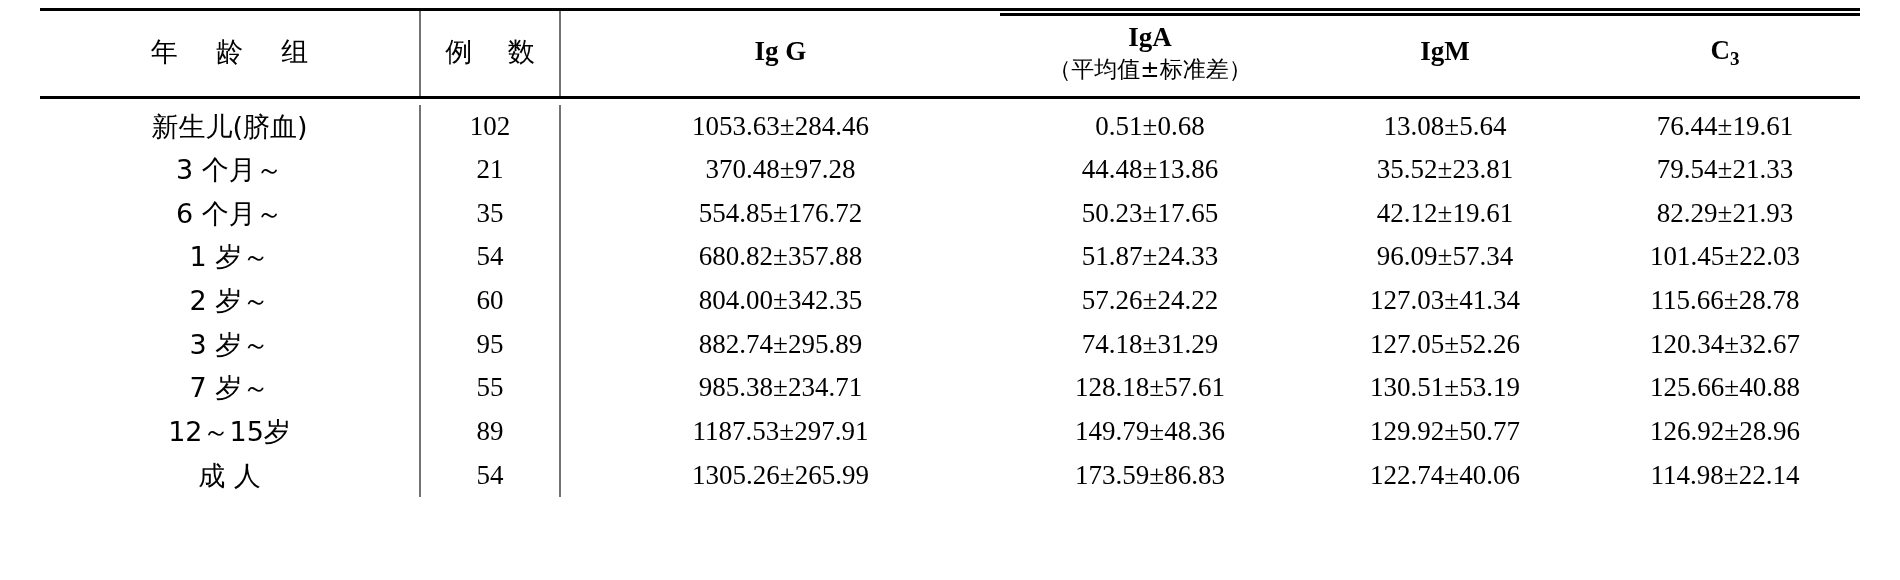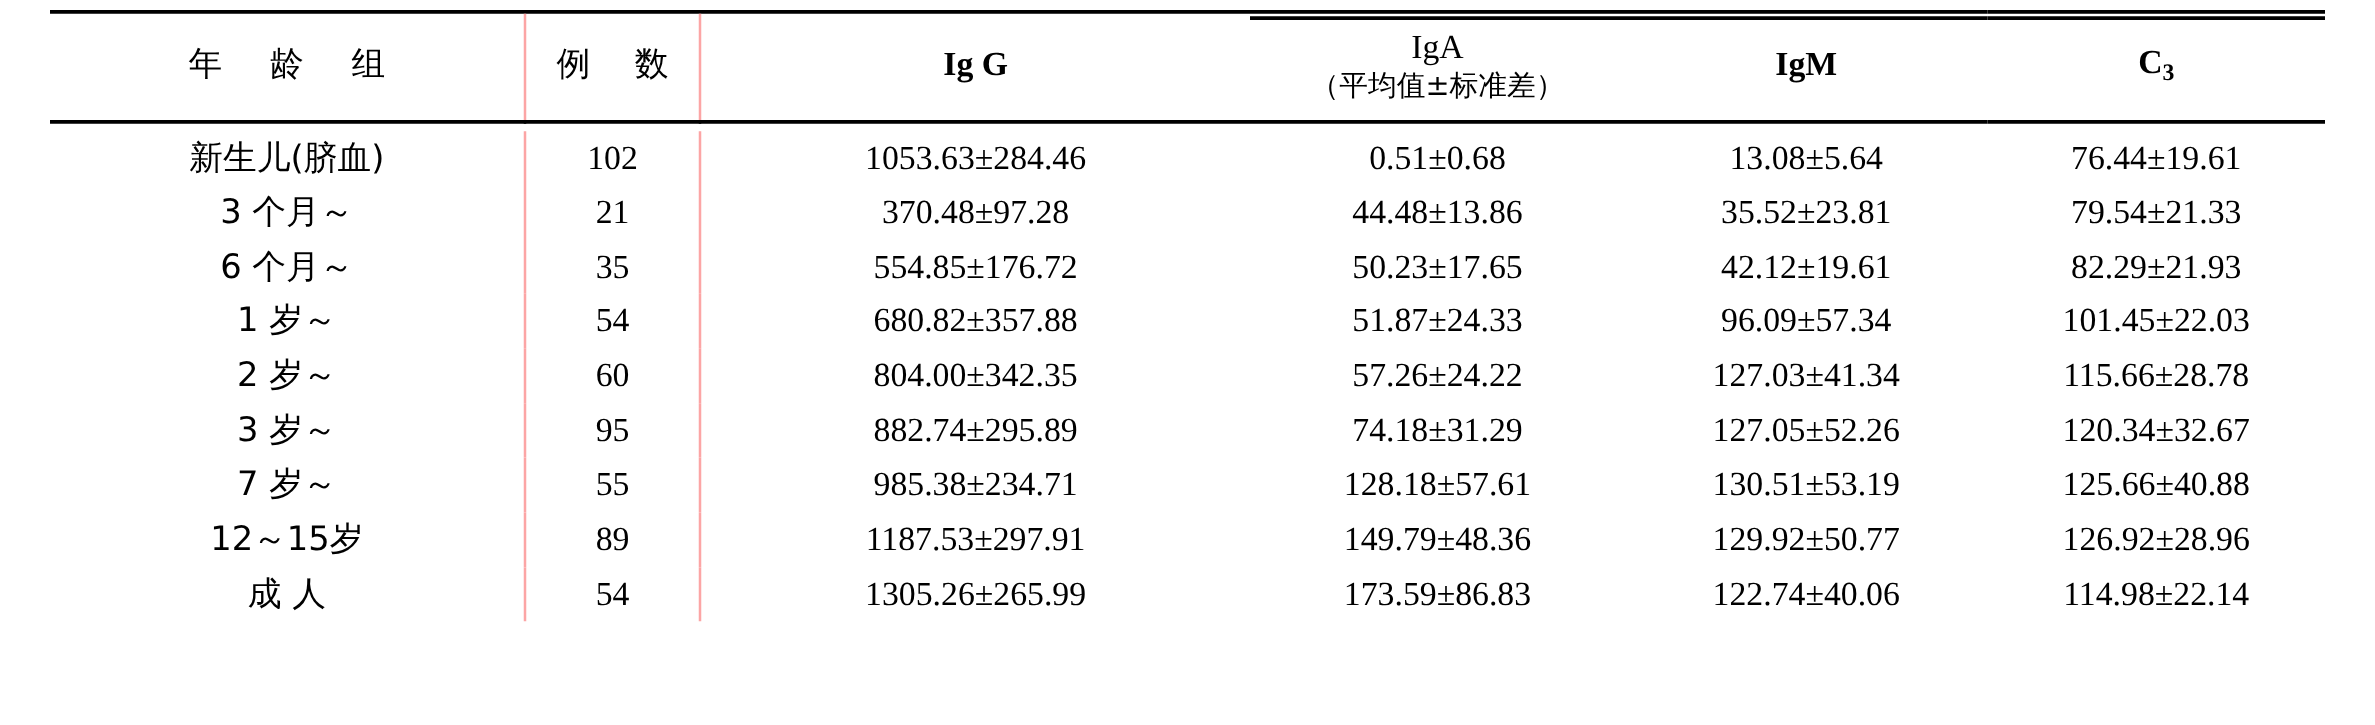--- a/index.html
+++ b/index.html
@@ -61,30 +61,30 @@
     font-weight: normal;
   }
   th.n-head {
     letter-spacing: 0.5em;
     text-indent: 0.5em;
     font-size: 27px;
     font-family: "DejaVu Sans", "Liberation Sans", sans-serif;
     font-weight: normal;
   }
   
-  .v-left  { border-left: 2px solid #fca5a5; }
+  .v-left  { border-left: 2px solid #737373; }
 
   .iga-wrap {
     display: block;
     position: relative;
   }
   .iga-label {
     display: block;
     font-size: 27px;
-    font-weight: normal;
+    font-weight: bold;
   }
   .iga-sub {
     display: block;
     font-size: 23px;
     font-weight: normal;
     font-family: "DejaVu Sans", "Liberation Sans", sans-serif;
     white-space: nowrap;
   }
   .spanbar-holder {
     position: relative;

